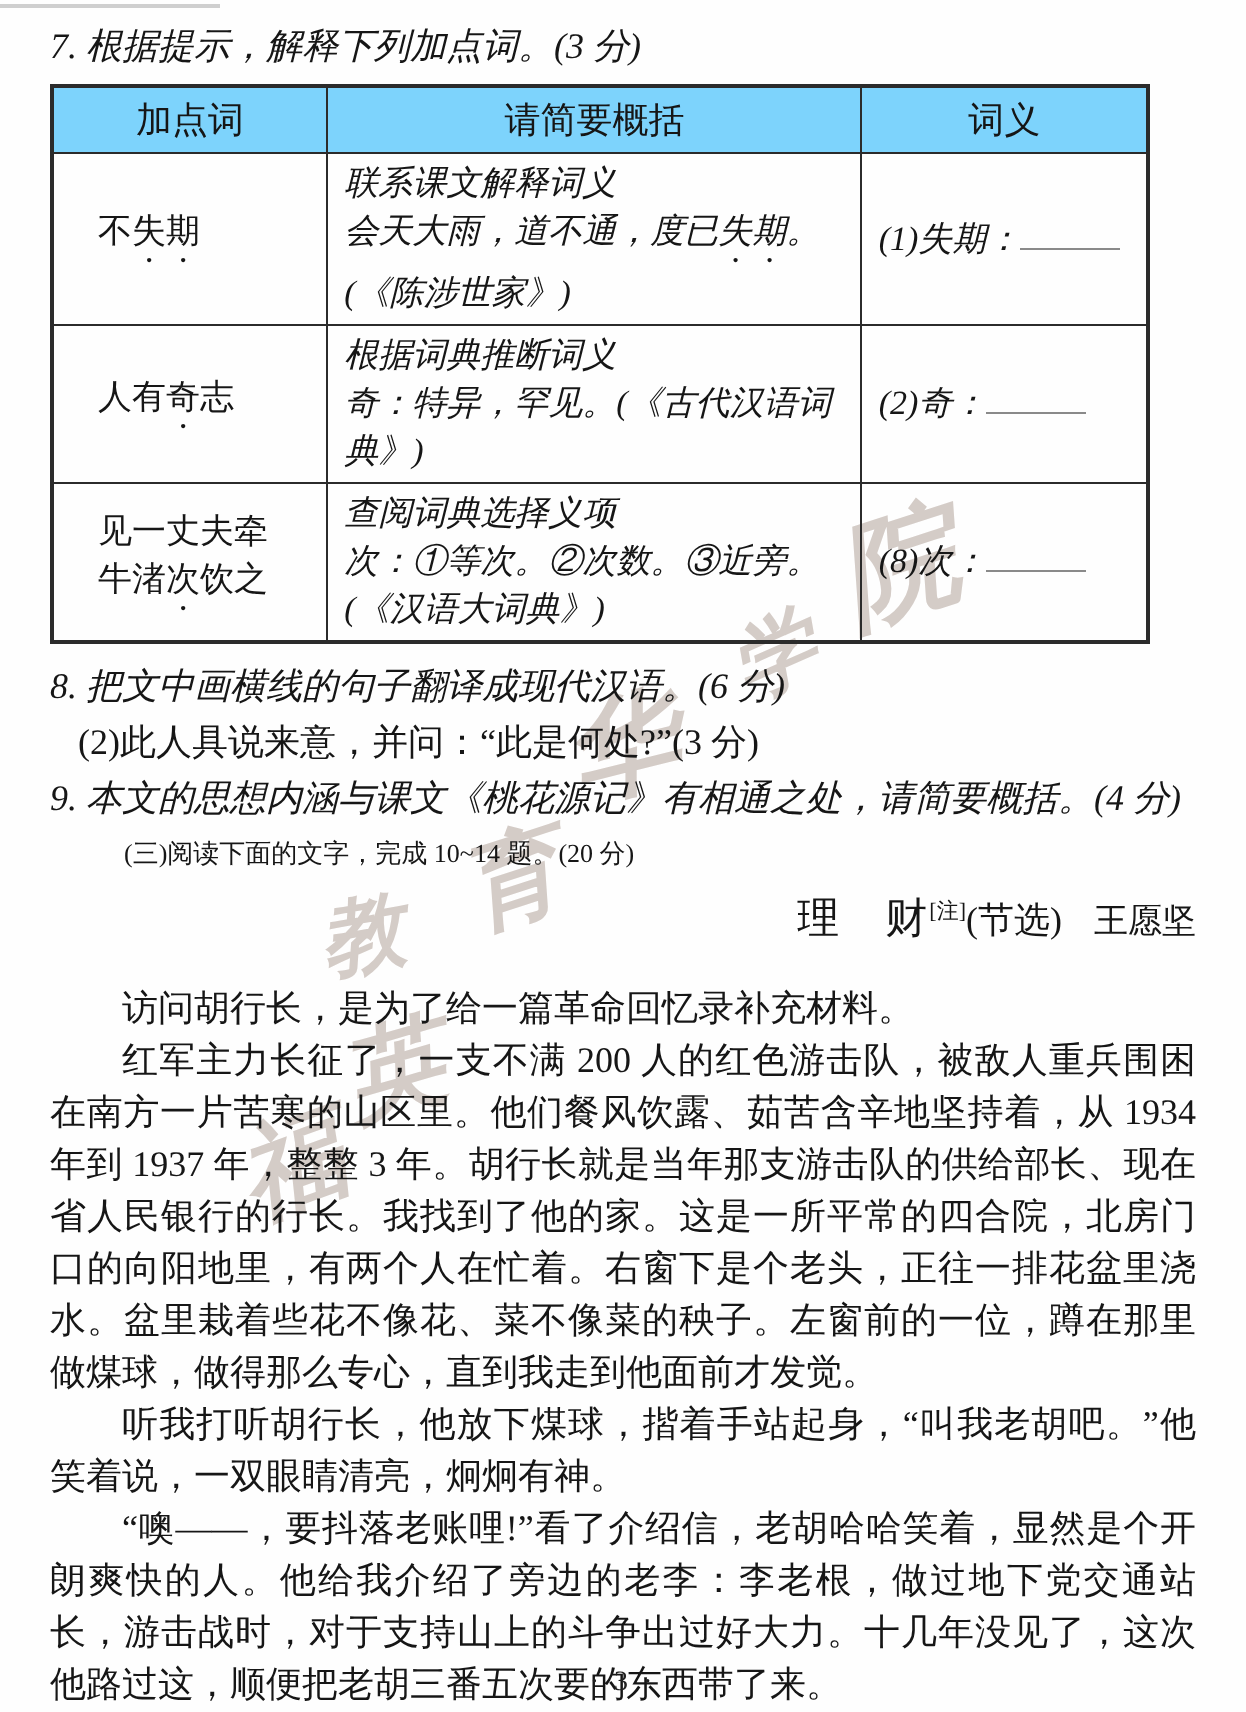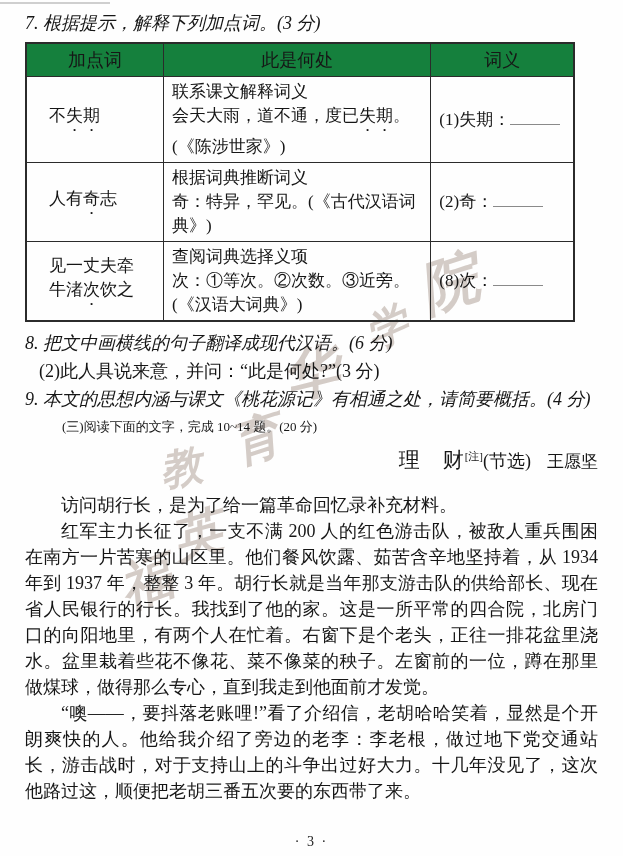--- a/index.html
+++ b/index.html
@@ -28,36 +28,37 @@
   .q-sec{font-size:13px;line-height:28px;margin-left:37px;}
 
   table.words{
     border-collapse:collapse;
     width:550px;
     margin:5px 0 7px 0;
     border:2px solid #2b2b2b;
   }
   table.words th, table.words td{border:1px solid #2b2b2b;}
   table.words th{
-    background:#15803d;
+    background:#7dd3fc;
     font-weight:normal;font-size:18px;
     padding:4px 2px;text-align:center;
   }
   td.word-cell{
     width:112px;font-size:17px;line-height:24px;
     padding:4px 22px;vertical-align:middle;text-align:left;
   }
   td.hint-cell{
     width:306px;font-size:17px;line-height:24px;
-    padding:3px 8px;vertical-align:middle;text-align:left;
+    padding:3px 8px;vertical-align:middle;text-align:left;font-style:italic;
   }
   td.answer-cell{
     width:132px;font-size:17px;line-height:24px;
     padding:4px 4px 4px 8px;vertical-align:middle;text-align:left;
     white-space:nowrap;
+    font-style:italic;
   }
   .blank{
     display:inline-block;width:50px;height:14px;
     border-bottom:1px solid #8a8a8a;
     vertical-align:baseline;
   }
   .emdot{
     -webkit-text-emphasis:filled dot;
     -webkit-text-emphasis-position:under left;
     text-emphasis:filled dot;
@@ -103,21 +104,21 @@
 
     <table class="words">
       <colgroup>
           <col style="width:112px">
           <col style="width:306px">
           <col style="width:132px">
         </colgroup>
       <thead>
         <tr>
           <th>加点词</th>
-          <th>此是何处</th>
+          <th>请简要概括</th>
           <th>词义</th>
         </tr>
       </thead>
       <tbody>
         <tr>
           <td class="word-cell"><span>不</span><span class="emdot">失期</span></td>
           <td class="hint-cell">
             <div>联系课文解释词义</div>
             <div><span>会天大雨，道不通，度已</span><span class="emdot">失期</span><span>。(《陈涉世家》)</span></div>
           </td>
@@ -153,20 +154,21 @@
     <div class="q-line">9. 本文的思想内涵与课文《桃花源记》有相通之处，请简要概括。(4 分)</div>
     <div class="q-sec">(三)阅读下面的文字，完成 10~14 题。(20 分)</div>
 
     <div class="title-line">
       <span class="title-main">理　财</span><span class="title-note">[注]</span><span class="title-suffix">(节选)</span><span class="title-author">王愿坚</span>
     </div>
 
     <div class="body-text">
       <p>访问胡行长，是为了给一篇革命回忆录补充材料。</p>
       <p>红军主力长征了，一支不满 200 人的红色游击队，被敌人重兵围困在南方一片苦寒的山区里。他们餐风饮露、茹苦含辛地坚持着，从 1934 年到 1937 年，整整 3 年。胡行长就是当年那支游击队的供给部长、现在省人民银行的行长。我找到了他的家。这是一所平常的四合院，北房门口的向阳地里，有两个人在忙着。右窗下是个老头，正往一排花盆里浇水。盆里栽着些花不像花、菜不像菜的秧子。左窗前的一位，蹲在那里做煤球，做得那么专心，直到我走到他面前才发觉。</p>
+      <p>听我打听胡行长，他放下煤球，揩着手站起身，“叫我老胡吧。”他笑着说，一双眼睛清亮，炯炯有神。</p>
       <p>“噢——，要抖落老账哩!”看了介绍信，老胡哈哈笑着，显然是个开朗爽快的人。他给我介绍了旁边的老李：李老根，做过地下党交通站长，游击战时，对于支持山上的斗争出过好大力。十几年没见了，这次他路过这，顺便把老胡三番五次要的东西带了来。</p>
 
     </div>
 
   </div>
 
   <div class="page-number">· 3 ·</div>
 
 </div>
 

